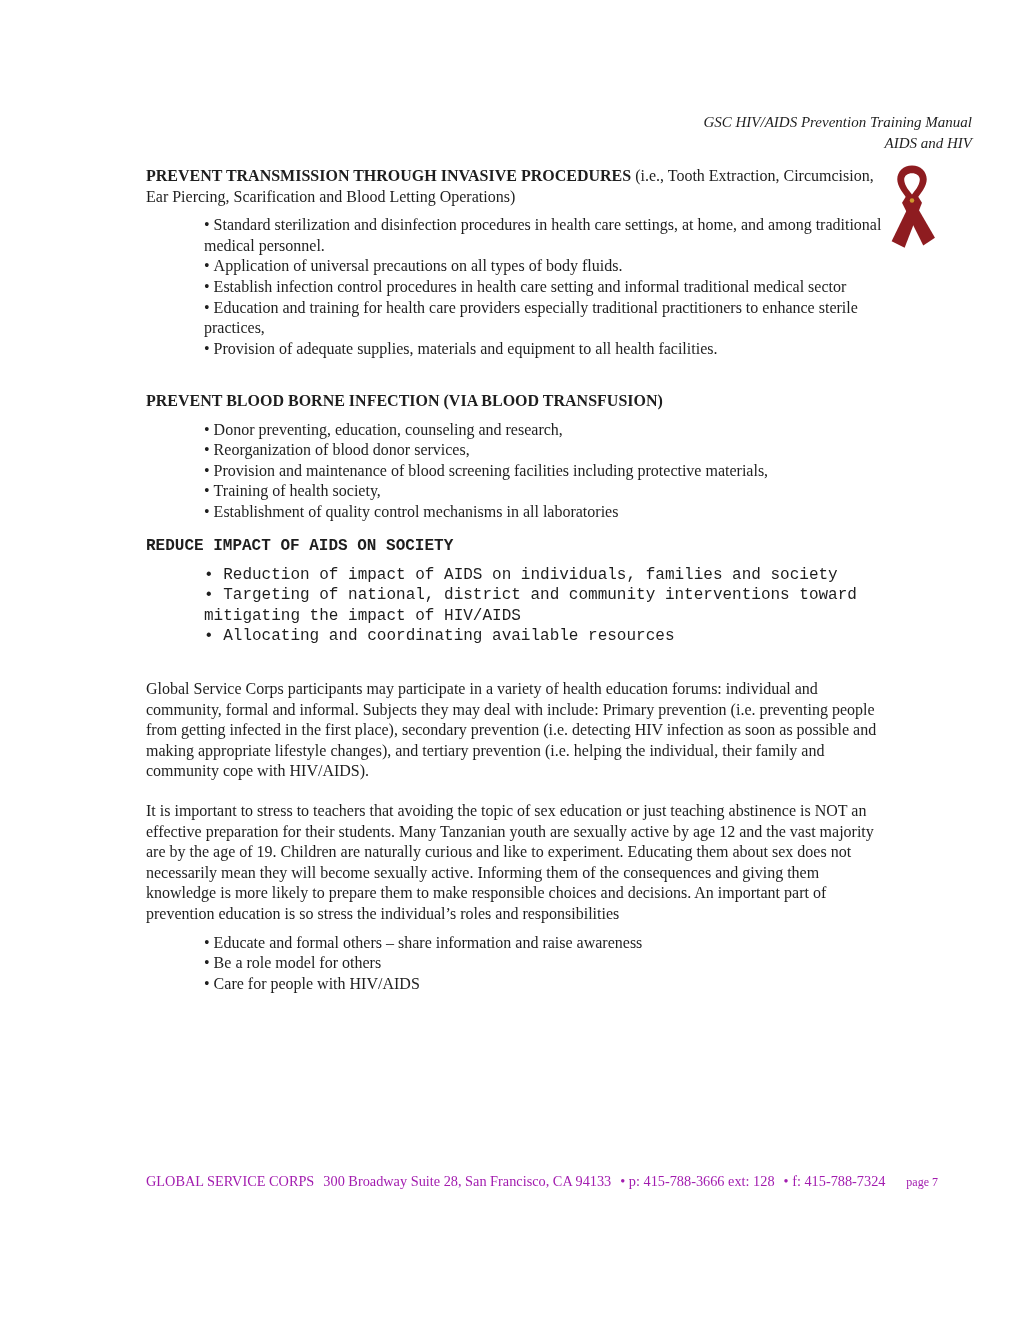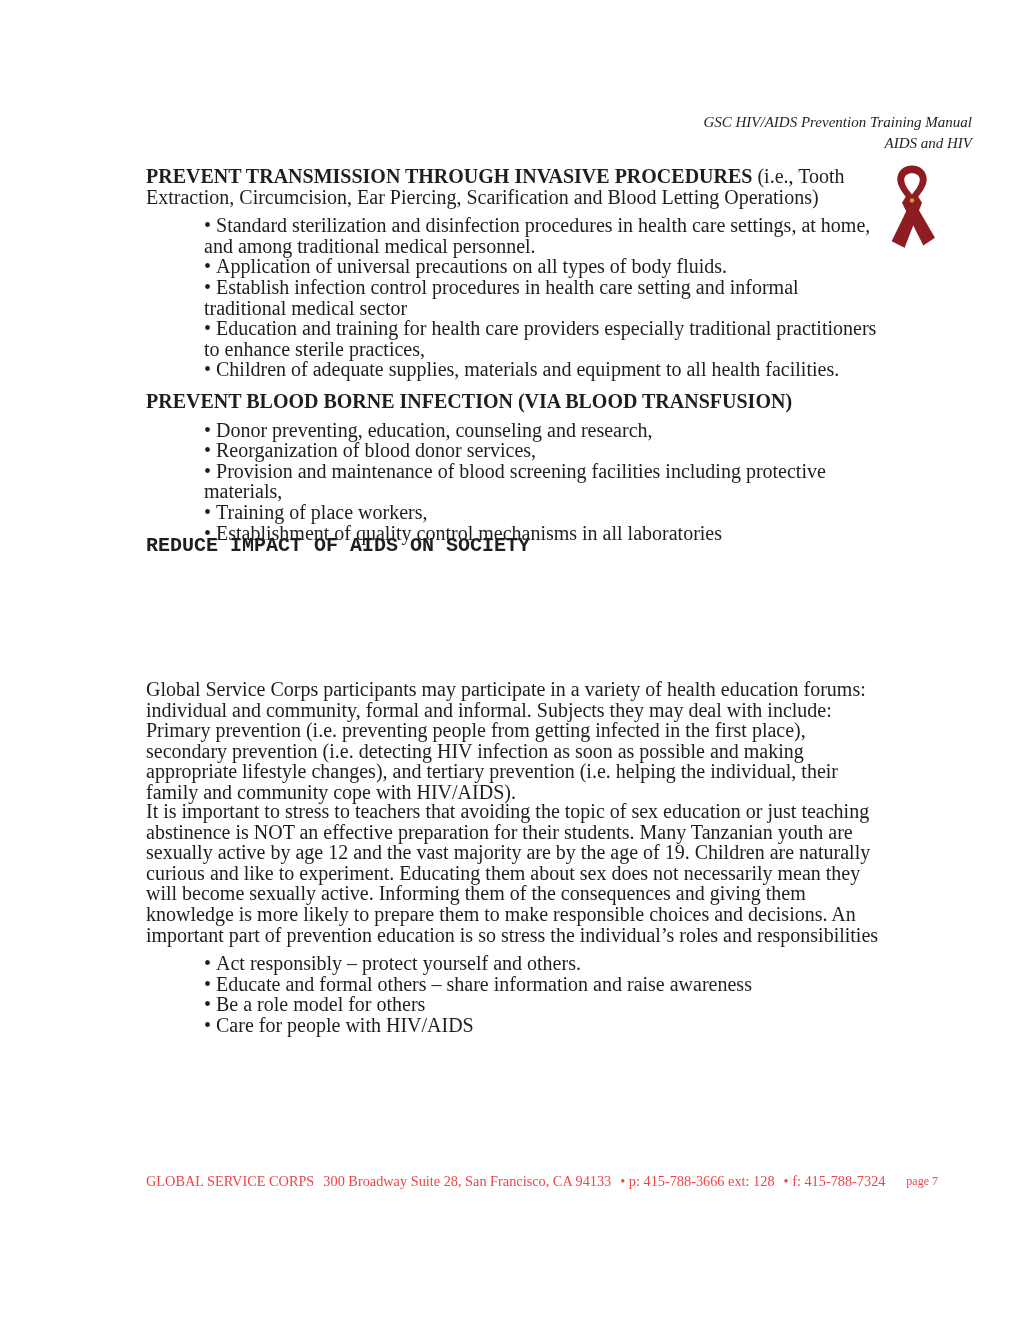--- a/index.html
+++ b/index.html
@@ -15,34 +15,34 @@
   .header{
     position:absolute;top:112px;right:92px;
     text-align:right;
     font-style:italic;
     font-size:15px;line-height:21px;
     color:#1e1e1e;
   }
   .ribbon{
     position:absolute;left:886px;top:161px;width:52px;height:92px;
   }
-  .col{position:absolute;left:146px;width:744px;font-size:20px;line-height:20.6px;}
+  .col{position:absolute;left:146px;width:744px;font-size:16px;line-height:20.6px;}
   .sec1{top:166px;}
   .sec2{top:391px;}
   .sec3{top:536px;font-family:Liberation Mono, monospace;}
   .para1{top:679px;}
   .para2{top:801px;}
   .heading b{font-weight:bold;}
   .bullets{margin:8px;}
   .bullet{margin-left:50px;}
   .bullet::before{content:"\2022\00a0";}
   .footer{
     position:absolute;left:146px;top:1173px;width:792px;
-    display:flex;align-items:center;
-    font-size:14.3px;white-space:nowrap;color:#ef4444;
+    display:flex;align-items:flex-end;
+    font-size:14.3px;white-space:nowrap;color:#a21caf;
   }
   .footer .addr{margin-left:9px;}
   .footer .phone{margin-left:9px;}
   .footer .fax{margin-left:9px;}
   .footer .page-number{margin-left:auto;font-size:12px;}
 </style>
 </head>
 <body>
 
 <div class="page">
@@ -61,45 +61,49 @@
     </svg>
   </div>
 
   <div class="col sec1">
     <div class="heading"><b>PREVENT TRANSMISSION THROUGH INVASIVE PROCEDURES</b><span> (i.e., Tooth Extraction, Circumcision, Ear Piercing, Scarification and Blood Letting Operations)</span></div>
     <div class="bullets">
       <div class="bullet">Standard sterilization and disinfection procedures in health care settings, at home, and among traditional medical personnel.</div>
       <div class="bullet">Application of universal precautions on all types of body fluids.</div>
       <div class="bullet">Establish infection control procedures in health care setting and informal traditional medical sector</div>
       <div class="bullet">Education and training for health care providers especially traditional practitioners to enhance sterile practices,</div>
-      <div class="bullet">Children of adequate supplies, materials and equipment to all health facilities.</div>
+      <div class="bullet">Provision of adequate supplies, materials and equipment to all health facilities.</div>
     </div>
   </div>
 
   <div class="col sec2">
     <div class="heading"><b>PREVENT BLOOD BORNE INFECTION (VIA BLOOD TRANSFUSION)</b></div>
     <div class="bullets">
       <div class="bullet">Donor preventing, education, counseling and research,</div>
       <div class="bullet">Reorganization of blood donor services,</div>
       <div class="bullet">Provision and maintenance of blood screening facilities including protective materials,</div>
-      <div class="bullet">Training of place workers,</div>
+      <div class="bullet">Training of health society,</div>
       <div class="bullet">Establishment of quality control mechanisms in all laboratories</div>
     </div>
   </div>
 
   <div class="col sec3">
     <div class="heading"><b>REDUCE IMPACT OF AIDS ON SOCIETY</b></div>
+    <div class="bullets">
+      <div class="bullet">Reduction of impact of AIDS on individuals, families and society</div>
+      <div class="bullet">Targeting of national, district and community interventions toward mitigating the impact of HIV/AIDS</div>
+      <div class="bullet">Allocating and coordinating available resources</div>
+    </div>
   </div>
 
   <div class="col para1">Global Service Corps participants may participate in a variety of health education forums: individual and community, formal and informal. Subjects they may deal with include: Primary prevention (i.e. preventing people from getting infected in the first place), secondary prevention (i.e. detecting HIV infection as soon as possible and making appropriate lifestyle changes), and tertiary prevention (i.e. helping the individual, their family and community cope with HIV/AIDS).</div>
 
   <div class="col para2">
     <div>It is important to stress to teachers that avoiding the topic of sex education or just teaching abstinence is NOT an effective preparation for their students. Many Tanzanian youth are sexually active by age 12 and the vast majority are by the age of 19. Children are naturally curious and like to experiment. Educating them about sex does not necessarily mean they will become sexually active. Informing them of the consequences and giving them knowledge is more likely to prepare them to make responsible choices and decisions. An important part of prevention education is so stress the individual’s roles and responsibilities</div>
     <div class="bullets">
-      <div class="bullet">Act responsibly – protect yourself and others.</div>
       <div class="bullet">Educate and formal others – share information and raise awareness</div>
       <div class="bullet">Be a role model for others</div>
       <div class="bullet">Care for people with HIV/AIDS</div>
     </div>
   </div>
 
   <div class="footer">
     <span class="org">GLOBAL SERVICE CORPS</span>
     <span class="addr">300 Broadway Suite 28, San Francisco, CA 94133</span>
     <span class="phone">• p: 415-788-3666 ext: 128</span>

